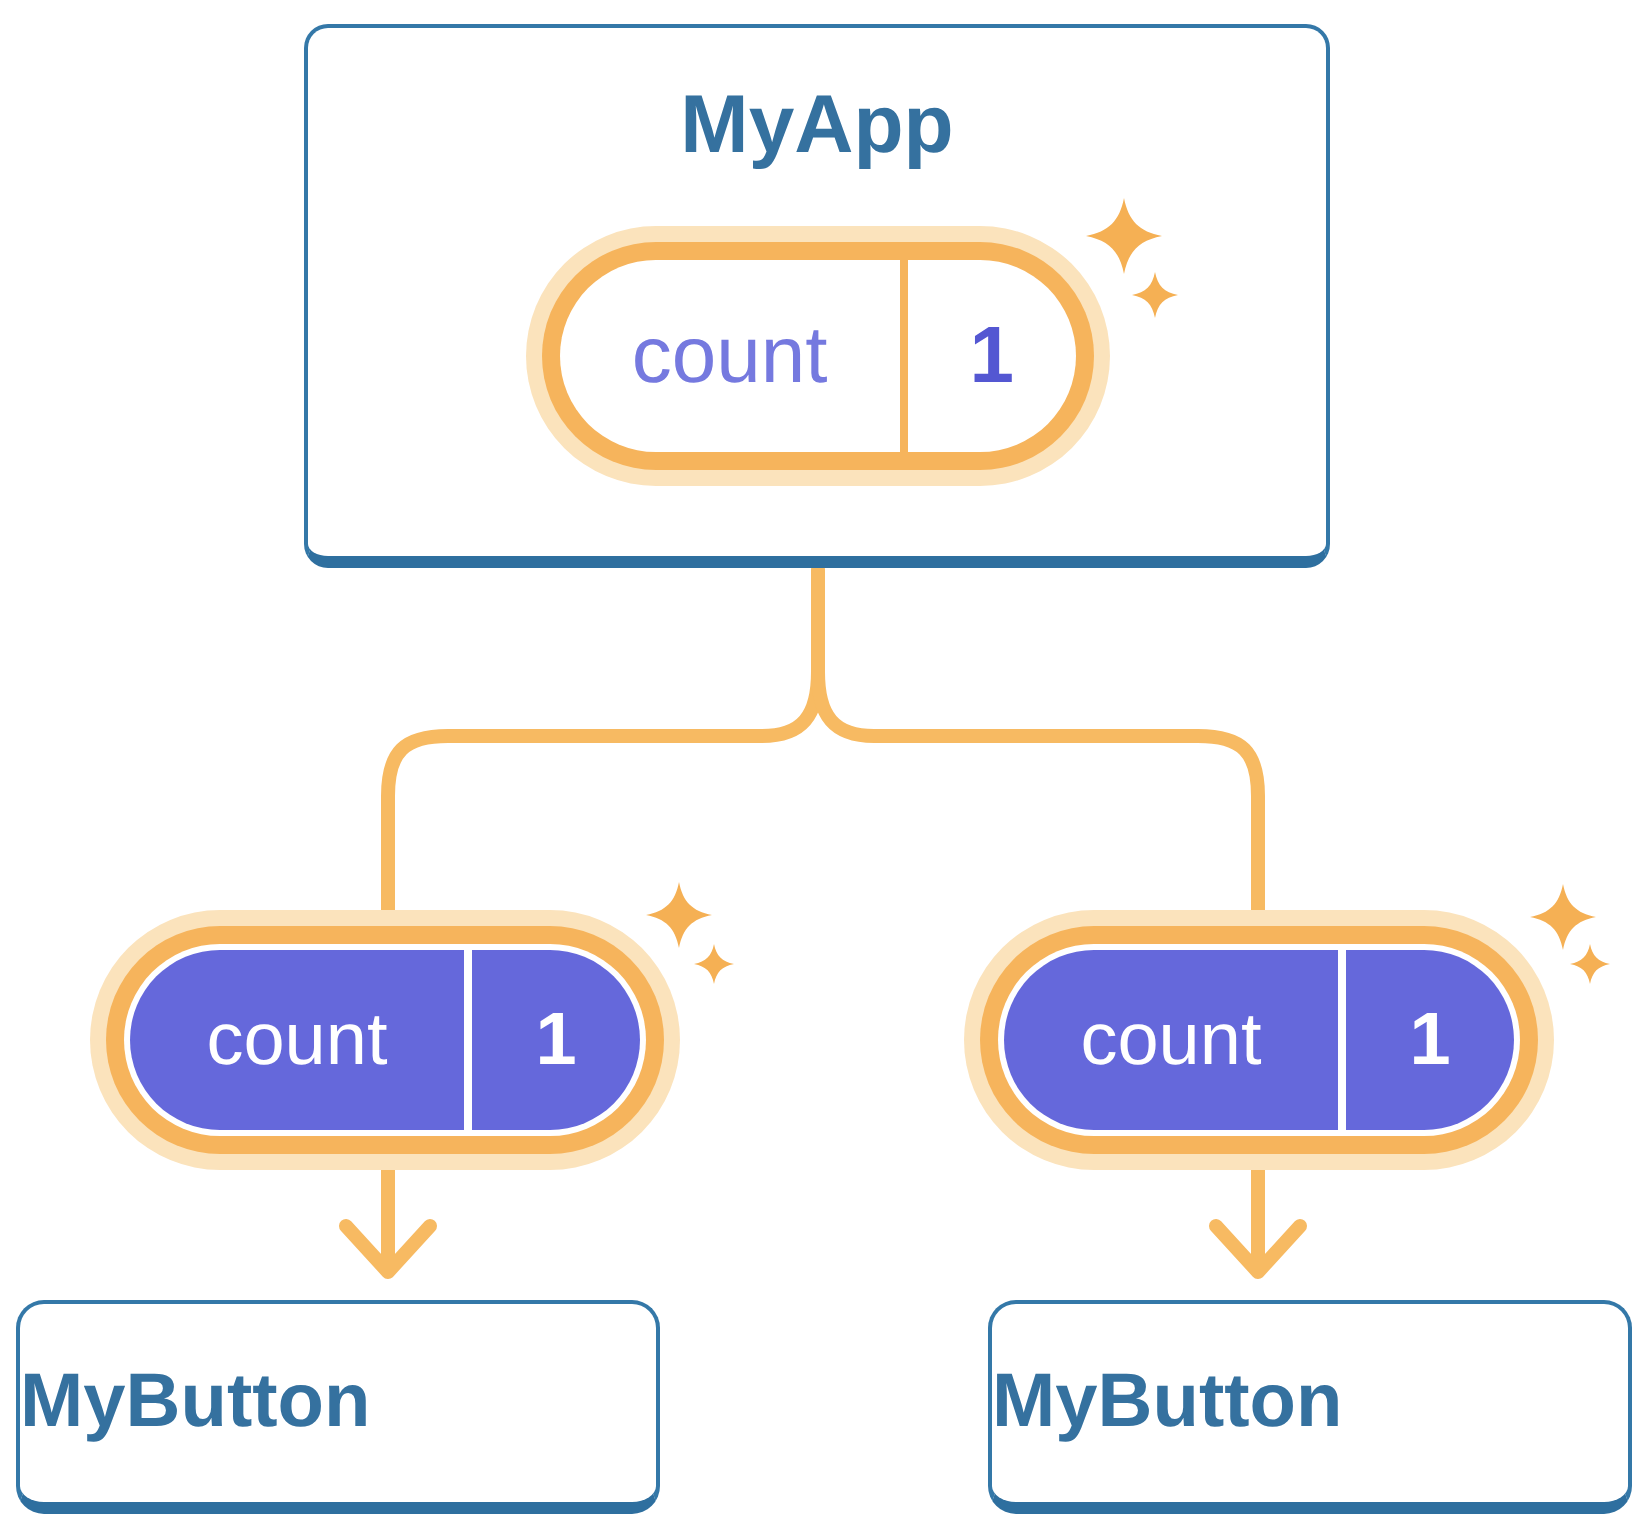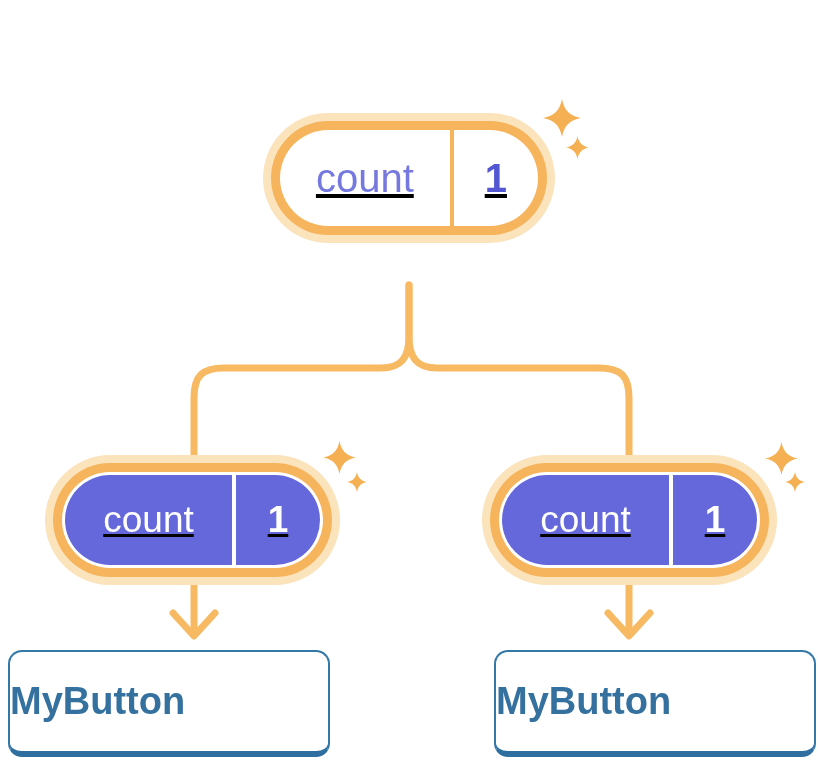--- a/index.html
+++ b/index.html
@@ -69,21 +69,20 @@
     border-radius: 999px;
     padding: 9px;
   }
   .pill-face {
     box-sizing: border-box;
     width: 100%; height: 100%;
     border-radius: 999px;
     overflow: hidden;
     display: flex;
     align-items: stretch;
-    text-decoration: underline;
   }
   
   .pill-face.light { background: #ffffff; }
   .pill-face.light .seg { display: flex; align-items: center; justify-content: center; }
   .pill-face.light .seg-name { flex: 171; font-size: 40px; color: #7579DF; }
   .pill-face.light .seg-value { flex: 85; font-size: 40px; font-weight: 700; color: #5457D2; }
   .pill-face.light .seg-divider { width: 4px; background: #F6B45C; }
   
   .pill-face.dark { background: #ffffff; padding: 3px; }
   .pill-body {
@@ -118,20 +117,23 @@
 
   <svg class="connectors" width="820" height="770" viewBox="0 0 820 770">
     <g fill="none" stroke="#F7BA62" stroke-width="7" stroke-linecap="round" stroke-linejoin="round">
       <path d="M409 285 L409 336 C409 358 401 368 381 368 L224 368 C202 368 194 376 194 398 L194 628"></path>
       <path d="M409 285 L409 336 C409 358 417 368 437 368 L599 368 C621 368 629 376 629 398 L629 628"></path>
       <path d="M173 613 L194 636 L215 613"></path>
       <path d="M608 613 L629 636 L650 613"></path>
     </g>
   </svg>
 
+  <div class="card card-parent">
+    <div class="card-title">MyApp</div>
+  </div>
 
   <div class="pill-glow top">
     <div class="pill-ring">
       <div class="pill-face light">
         <div class="seg seg-name">count</div>
         <div class="seg-divider"></div>
         <div class="seg seg-value">1</div>
       </div>
     </div>
   </div>

